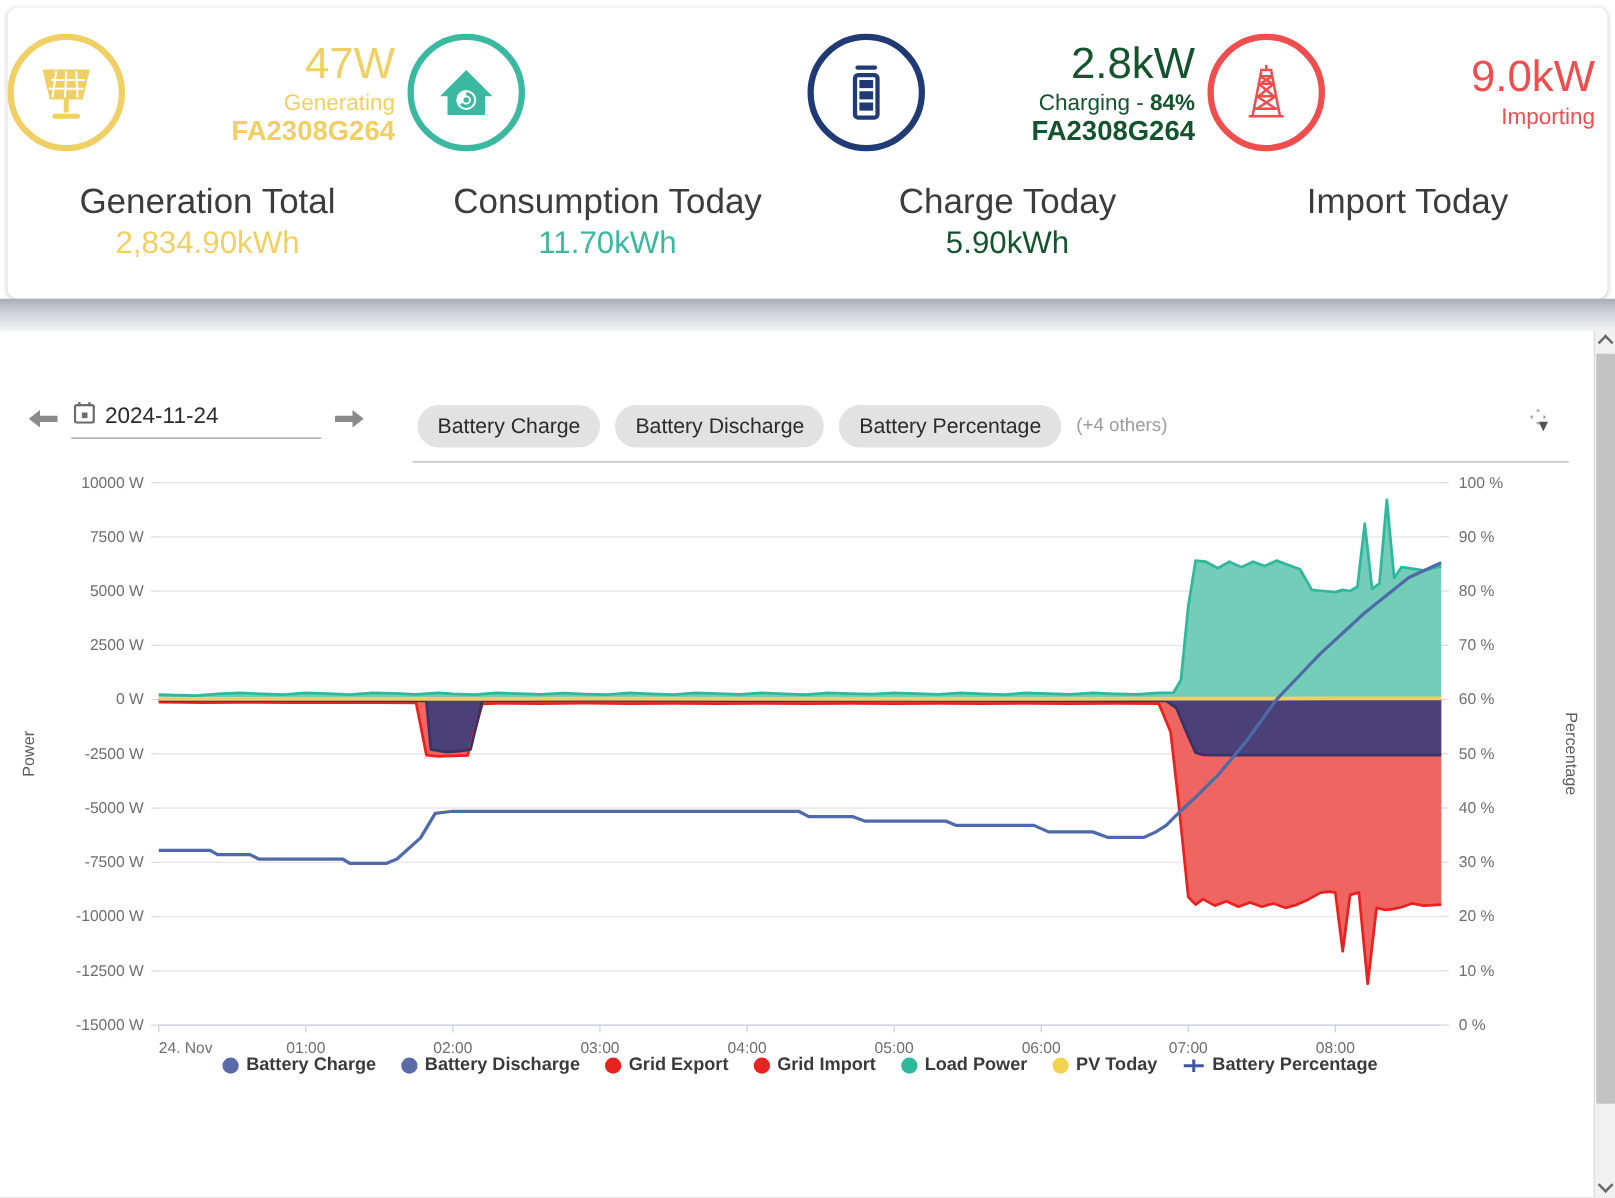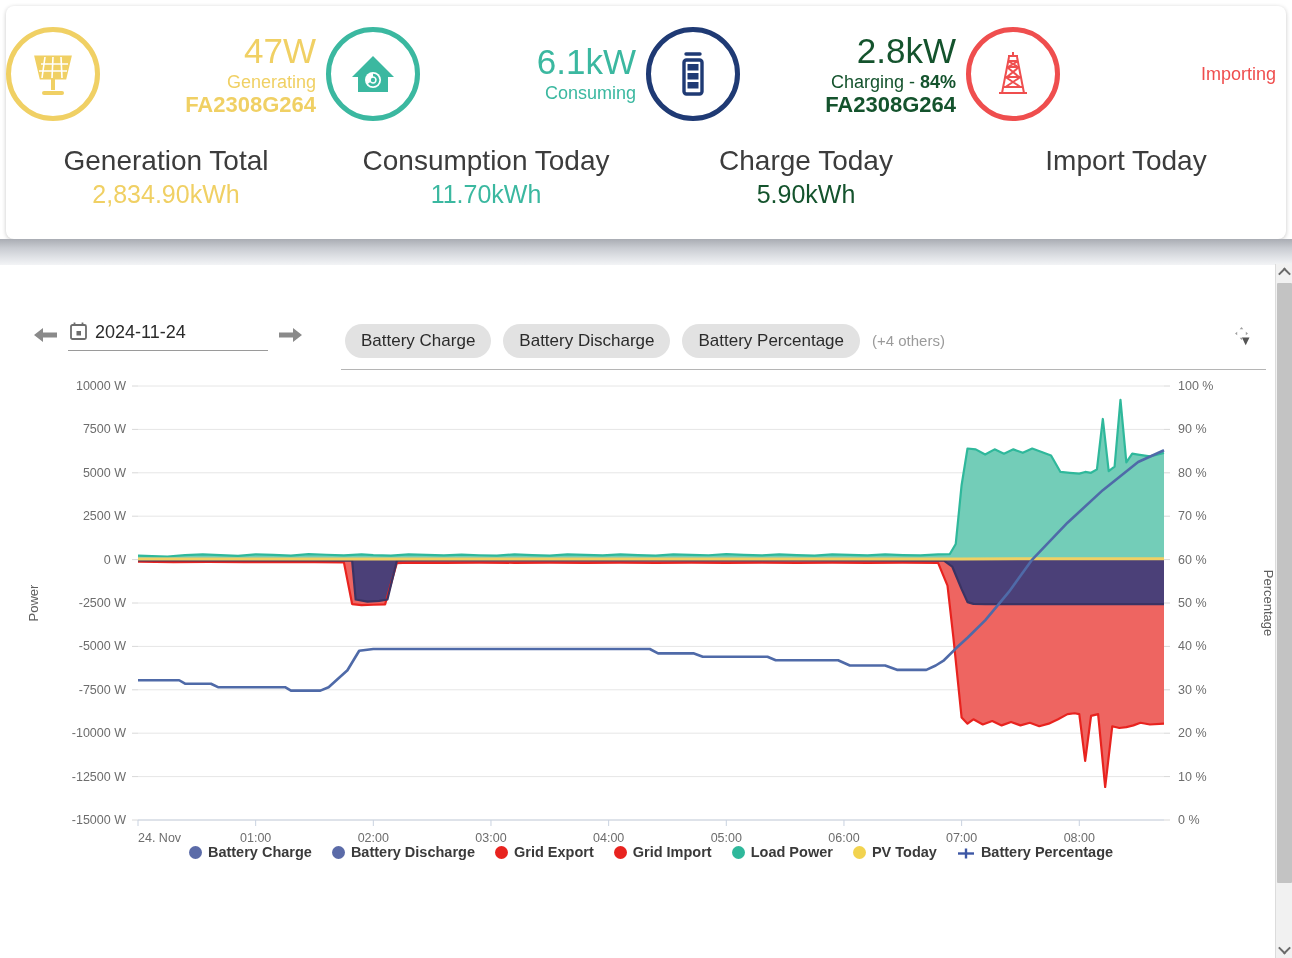--- a/index.html
+++ b/index.html
@@ -56,21 +56,21 @@
   .b-grid  { border-color:#ef4e4e; }
 
   
   .band {
     position:absolute; left:0; top:239px; width:1292px; height:26px;
     background: linear-gradient(to bottom,#a9acb3 0%, #c9ccd2 35%, #e3e5e9 75%, #f3f4f6 100%);
   }
 
   
   .chart-panel {
-    position:absolute; left:16px; top:265px; width:1270px; height:599px;
+    position:absolute; left:5px; top:265px; width:1270px; height:599px;
     background:#fff;
   }
 
   
   .controls { position:absolute; left:0; top:45px; width:1270px; height:55px; }
   .date-nav { position:absolute; left:12px; top:8px; display:flex; align-items:center; }
   .arrow-btn { width:34px; height:34px; display:flex; align-items:center; justify-content:center; cursor:pointer; }
   .date-field {
     display:flex; align-items:center; gap:8px;
     border-bottom: 1px solid #9a9a9a; width: 200px; padding: 2px 2px 6px 2px; margin: 0 6px;
@@ -159,24 +159,20 @@
       </div>
 
       <div class="tile">
         <div class="tile-icon b-load">
           <svg width="54" height="54" viewBox="0 0 54 54">
             <path d="M27 9 L48 30 L42 30 L42 45 L12 45 L12 30 L6 30 Z" fill="#3bb8a0"></path>
             <circle cx="27" cy="33" r="8" fill="#ffffff"></circle>
             <path d="M27 28 a5 5 0 1 1 -4 8" fill="none" stroke="#3bb8a0" stroke-width="2.6"></path>
             <circle cx="27" cy="33" r="2.2" fill="#3bb8a0"></circle>
           </svg>
-        </div>
-        <div class="tile-text">
-          <div class="tile-power load">6.1kW</div>
-          <div class="tile-state load"><span>Consuming</span></div>
         </div>
       </div>
 
       <div class="tile">
         <div class="tile-icon b-batt">
           <svg width="48" height="52" viewBox="0 0 48 52">
             <line x1="17" y1="6" x2="31" y2="6" stroke="#1f3a74" stroke-width="3.4" stroke-linecap="round"></line>
             <rect x="15" y="12" width="18" height="34" rx="2.5" fill="none" stroke="#1f3a74" stroke-width="3.4"></rect>
             <rect x="18.5" y="16" width="11" height="6.5" fill="#1f3a74"></rect>
             <rect x="18.5" y="25" width="11" height="6.5" fill="#1f3a74"></rect>
@@ -203,20 +199,21 @@
               <path d="M16.5 30 L31.5 30"></path>
               <path d="M15 40 L33 40"></path>
               <path d="M10 46 L38 46"></path>
               <path d="M18 20 L30 30 M30 20 L18 30"></path>
               <path d="M16.5 30 L31.5 40 M31.5 30 L16.5 40"></path>
               <path d="M19 14 L29 20 M29 14 L19 20"></path>
             </g>
           </svg>
         </div>
         <div class="tile-text">
+          <div class="tile-power grid">9.0kW</div>
           <div class="tile-state grid"><span>Importing</span></div>
         </div>
       </div>
     </div>
 
     <div class="totals-row">
       <div class="total">
         <div class="total-label">Generation Total</div>
         <div class="total-value pv">2,834.90kWh</div>
       </div>

